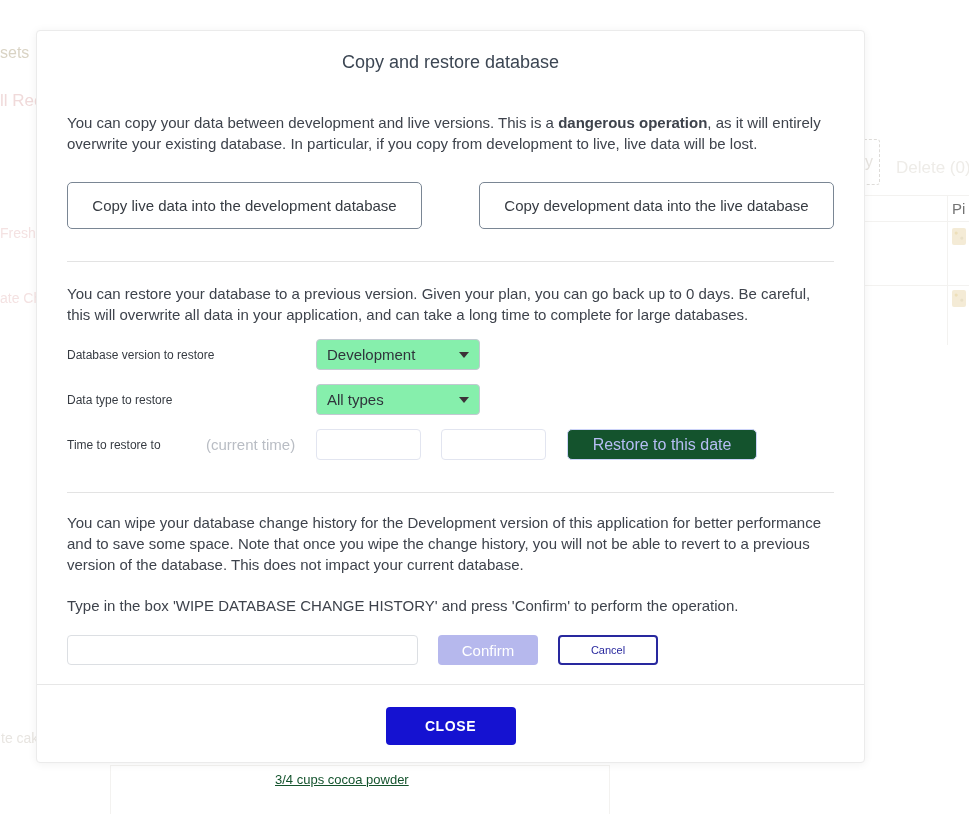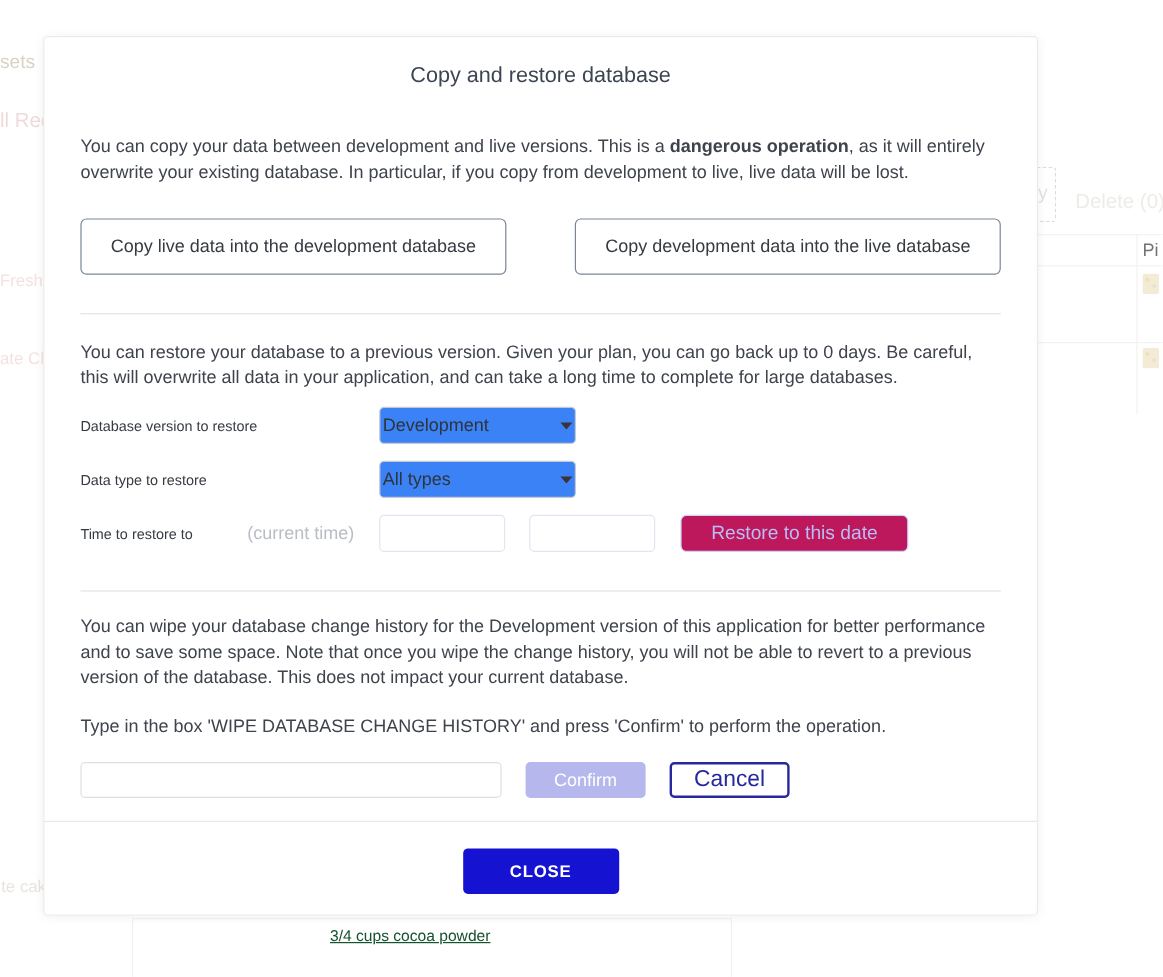--- a/index.html
+++ b/index.html
@@ -73,59 +73,59 @@
   }
 
   .divider { border: none; border-top: 1px solid #e3e3e3; margin-top: 32px; }
 
   .para-restore { margin-top: 21px; }
 
   .form-row { display: flex; align-items: center; margin-top: 14px; height: 31px; }
   .form-label { width: 249px; font-size: 12px; color: #363b42; }
   .select-box {
     width: 164px; height: 31px; border: 1px solid #c2c9d1; border-radius: 4px;
-    display: flex; align-items: center; padding: 0 2px;
-    font-size: 15px; color: #2f343b; cursor: pointer; background: #3b82f6;
+    display: flex; align-items: center; padding: 0 10px;
+    font-size: 15px; color: #2f343b; cursor: pointer; background: #86efac;
   }
   .select-box .select-value { flex: 1; }
   .arrow-down {
     width: 0; height: 0; border-left: 5px solid transparent; border-right: 5px solid transparent;
     border-top: 6px solid #3c3238; margin-left: 6px;
   }
   .time-hint { font-size: 15px; color: #b9bdc4; width: 110px; }
   .form-label-time { width: 139px; }
   .time-input {
     width: 105px; height: 31px; border: 1px solid #e2e5f0; border-radius: 4px;
     margin-right: 20px; font-family: inherit; font-size: 14px; padding: 0 8px; color: #3e434c;
     outline: none; background: #fff;
   }
   .restore-date-btn {
     width: 190px; height: 31px; margin-left: 1px;
-    background: #be185d; border: 1px solid #ccd3f8; border-radius: 5px;
+    background: #14532d; border: 1px solid #ccd3f8; border-radius: 5px;
     font-family: inherit; font-size: 16px; color: #b6bef4; cursor: default;
   }
 
   .para-wipe { margin-top: 19px; }
   .para-instruction { margin-top: 20px; }
 
   .wipe-row { margin-top: 19px; display: flex; }
   .wipe-input {
     width: 351px; height: 30px; border: 1px solid #dcdfe3; border-radius: 4px;
     font-family: inherit; font-size: 14px; padding: 0 10px; color: #3e434c;
     outline: none; background: #fff;
   }
   .confirm-btn {
     width: 100px; height: 30px; margin-left: 20px;
     background: #b6b8ed; border: none; border-radius: 4px;
     font-family: inherit; font-size: 15px; color: #ffffff; cursor: default;
   }
   .cancel-btn {
     width: 100px; height: 30px; margin-left: 20px;
     background: #ffffff; border: 2px solid #28289e; border-radius: 4px;
-    font-family: inherit; font-size: 19px; color: #28289e; cursor: pointer;
+    font-family: inherit; font-size: 11px; color: #28289e; cursor: pointer;
   }
 
   .modal-footer {
     height: 78px; border-top: 1px solid #e7e7e7;
     display: flex; justify-content: center; align-items: flex-start;
   }
   .close-btn {
     margin-top: 22px; width: 130px; height: 38px;
     background: #1512d1; border: none; border-radius: 4px;
     font-family: inherit; font-size: 14px; font-weight: 600; letter-spacing: 0.6px;

